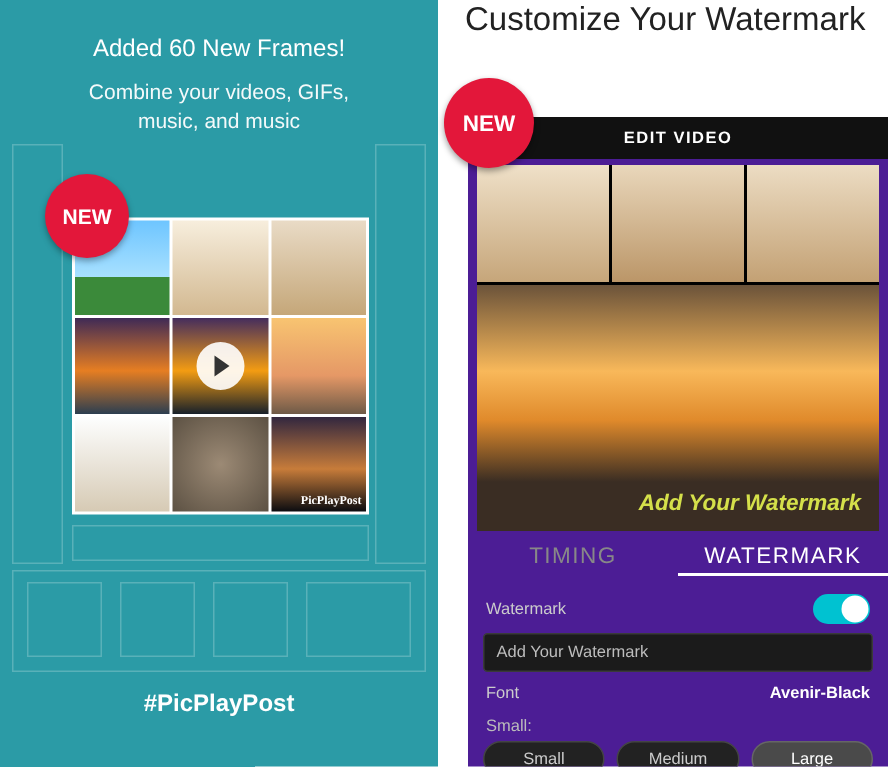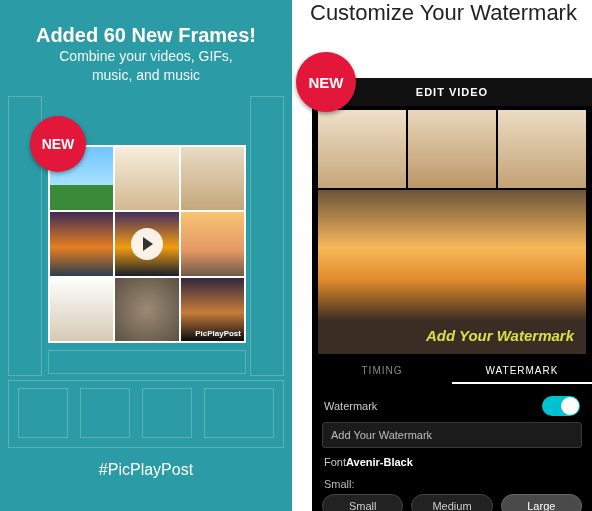--- a/index.html
+++ b/index.html
@@ -18,26 +18,26 @@
     height: 511px;
     background: #2b9ba6;
     position: relative;
     color: #fff;
     text-align: center;
     overflow: hidden;
   }
   .left .title {
     position: relative;
     margin-top: 24px;
-    font-size: 20px;
-    font-weight: 700;
+    font-size: 16px;
+    font-weight: 400;
   }
   .left .subtitle {
     position: relative;
-    margin-top: 0;
+    margin-top: 10px;
     font-size: 14px;
     font-weight: 300;
     line-height: 1.35;
     opacity: .95;
   }
   .new-badge {
     position: absolute;
     top: 116px; left: 30px;
     width: 56px; height: 56px; border-radius: 50%;
     background: #e3173a;
@@ -60,39 +60,39 @@
   }
   .cell { background:#777; position:relative; overflow:hidden; }
   .cell.sky { background: linear-gradient(#6ec5ff,#a8e1ff 60%,#3b8a3a 60%); }
   .cell.people1 { background: linear-gradient(#f7eedd,#d2b890); }
   .cell.people2 { background: linear-gradient(#e9dbc6,#c5a779); }
   .cell.sunset1 { background: linear-gradient(#3f2a56 0%,#e67e22 55%,#2c3e50 100%); }
   .cell.sunset2 { background: linear-gradient(#452d5d 0%,#f39c12 55%,#17202a 100%); }
   .cell.beachwalk { background: linear-gradient(#f8c471 0%,#e59866 60%,#6e5a47 100%); }
   .cell.hatgirl { background: linear-gradient(#fdfefe,#d6cab4); }
   .cell.bike { background: radial-gradient(circle at 50% 50%,#9c8a75,#5c5143); }
-  .cell.pp  { background: linear-gradient(#32273f 0%,#c77c3a 55%,#0b0c10 100%); }
+  .cell.pp  { background: linear-gradient(#32273f 0%,#c77c3a 55%,#0b0c10 100%); font-family: Liberation Serif, serif; }
   .cell.pp .wm { position:absolute; bottom:3px; right:3px; font-size:8px; color:#fff; font-weight:600; }
   .play-icon {
     position:absolute; top:0;left:0;right:0;bottom:0;
     display:flex;align-items:center;justify-content:center;
   }
   .play-icon .circ {
     width:32px;height:32px;border-radius:50%;
     background:rgba(255,255,255,.9);
     display:flex;align-items:center;justify-content:center;
   }
   .play-icon .tri {
     width:0;height:0;border-left:10px solid #333;
     border-top:7px solid transparent;border-bottom:7px solid transparent;
     margin-left:3px;
   }
   .hashtag {
     position:absolute; bottom:32px; left:0; right:0;
-    color:#fff; font-size:16px; font-weight:400;
+    color:#fff; font-size:16px; font-weight:700;
   }
 
   
   .decor { position:absolute; border:1px solid rgba(255,255,255,.22); }
   .d1{top:96px;left:8px;width:34px;height:280px}
   .d2{top:96px;right:8px;width:34px;height:280px}
   .d3{top:380px;left:8px;right:8px;height:68px}
   .d4{top:388px;left:18px;width:50px;height:50px}
   .d5{top:388px;left:80px;width:50px;height:50px}
   .d6{top:388px;left:142px;width:50px;height:50px}
@@ -111,21 +111,21 @@
     color:#222;
     font-size:22px;
     font-weight:300;
     text-align:left;
     padding-left:18px;
   }
   .phone {
     position:absolute;
     top:78px; left:20px; right:0;
     height:433px;
-    background:#000000;
+    background:#4c1d95;
     overflow:hidden;
   }
   .editbar {
     height:28px;
     background:#111;
     color:#fff;
     font-size:11px;
     letter-spacing:1px;
     font-weight:600;
     display:flex;align-items:center;justify-content:center;
@@ -161,21 +161,21 @@
     top:80px; left:0; right:0; bottom:0;
     background: linear-gradient(#6b533a 0%, #f8b85a 35%, #e08a2b 55%, #3a2d23 80%);
   }
   .preview .wmtext {
     position:absolute; bottom:10px; right:12px;
     color:#d5e04a; font-style:italic; font-weight:600;
     font-size:15px;
   }
 
   .tabs {
-    display:flex; height:26px; font-size:10px; letter-spacing:1px;
+    display:flex; height:26px; font-size:15px; letter-spacing:1px;
   }
   .tabs > div {
     flex:1; display:flex;align-items:center;justify-content:center;
     color:#888; border-bottom:2px solid transparent;
   }
   .tabs > div.active { color:#fff; border-bottom:2px solid #fff; }
 
   .settings { padding:6px 10px 0 10px; font-size:11px; color:#ccc; }
   .settings .row {
     display:flex;align-items:center;justify-content:space-between;
@@ -186,21 +186,21 @@
     position:relative;
   }
   .toggle::after{
     content:"";position:absolute;top:1px;right:1px;width:18px;height:18px;
     border-radius:50%;background:#fff;
   }
   .wm-input {
     background:#1b1b1b;border:1px solid #3a3a3a;border-radius:3px;
     padding:6px 8px;color:#bdbdbd;font-size:11px;
   }
-  .fontrow { display:flex;padding:8px 2px; }
+  .fontrow { display:flex;justify-content:space-between;padding:8px 2px; }
   .fontval { color:#fff; font-weight:700; }
   .sizerow { padding-top:2px; }
   .sizelabel { color:#bbb; font-size:11px; padding:0 2px 4px 2px; }
   .sizebtns { display:flex; gap:8px; }
   .sizebtns > div {
     flex:1; text-align:center; font-size:11px; color:#ccc;
     border:1px solid #444; border-radius:14px; padding:5px 0;
     background:#222;
   }
   .sizebtns > div.sel { background:#4a4a4a; color:#fff; border-color:#666; }

